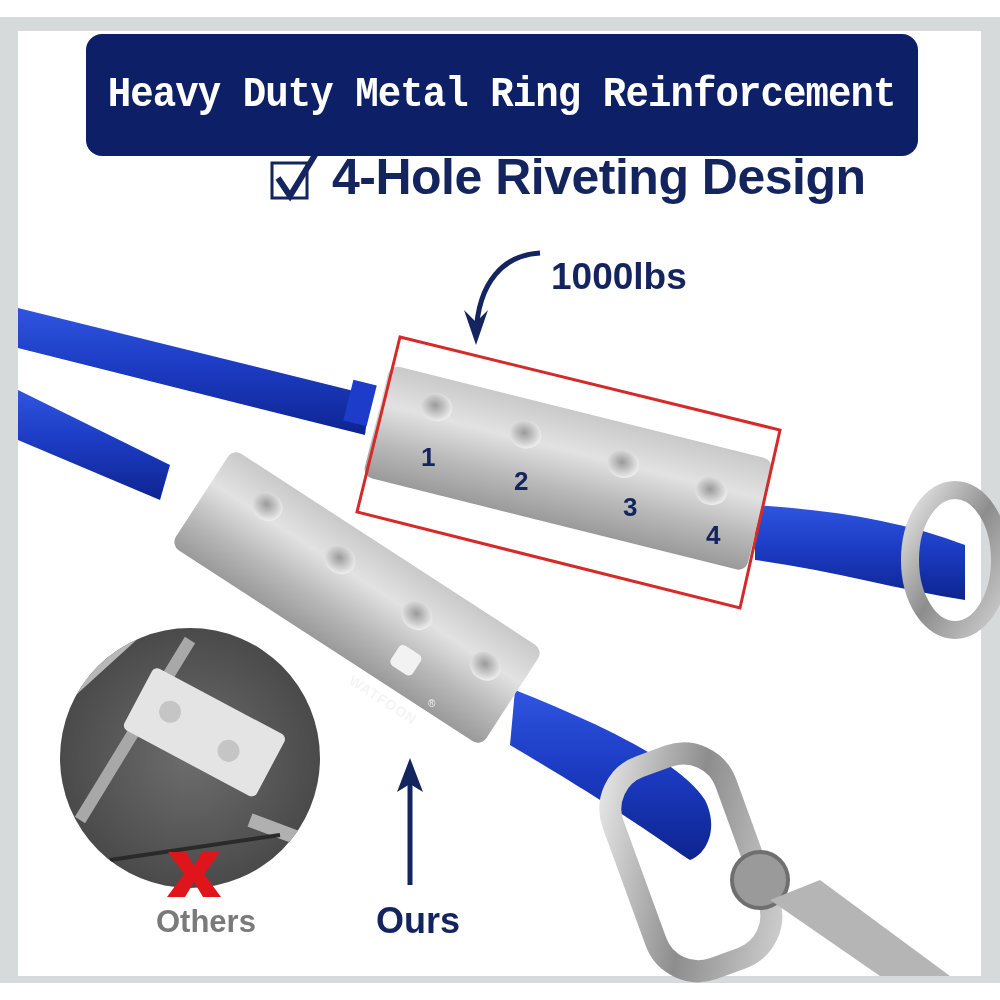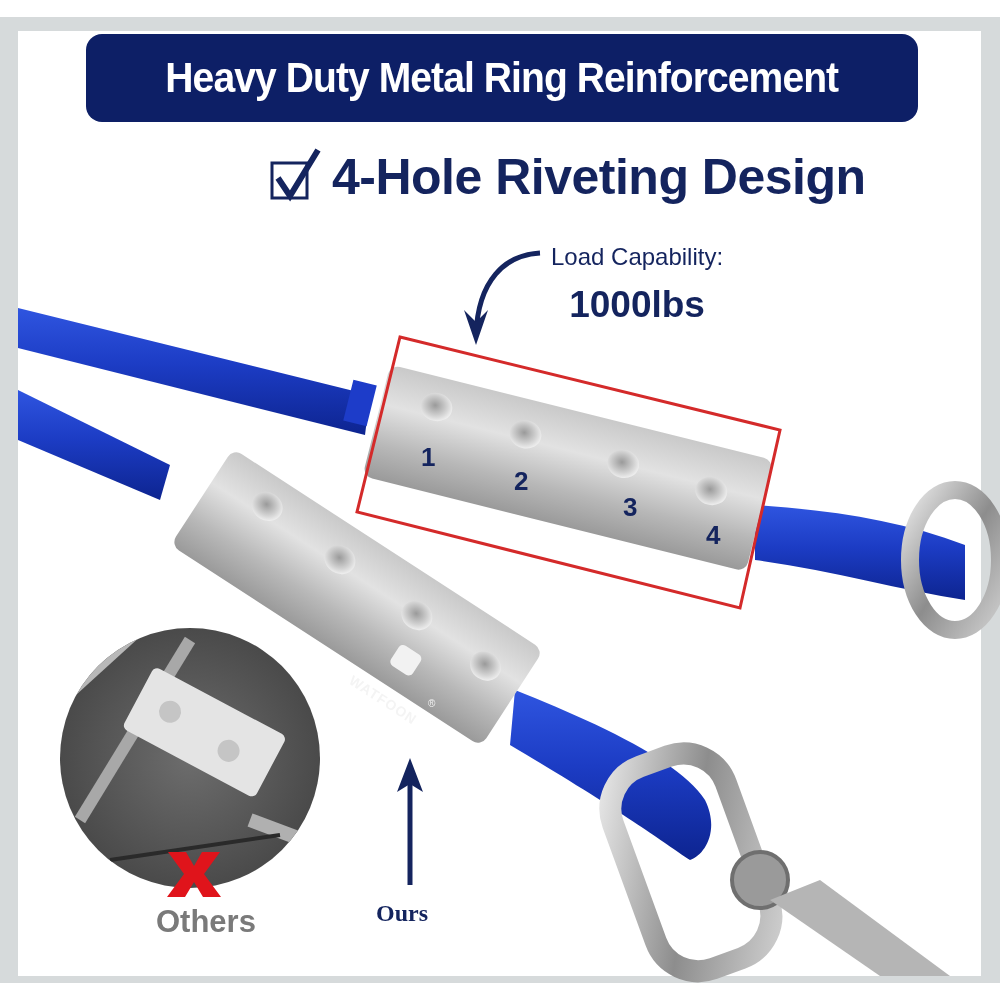--- a/index.html
+++ b/index.html
@@ -1,29 +1,29 @@
 <!DOCTYPE html>
 <html><head>
 <meta charset="utf-8">
 <style>
   html,body{margin:0;padding:0;background:#fff;}
   body{width:1000px;height:1000px;position:relative;overflow:hidden;font-family:"Liberation Sans",sans-serif;}
   .frame{position:absolute;left:0;top:17px;width:1000px;height:966px;background:#d6dadb;}
   .inner{position:absolute;left:18px;top:31px;width:963px;height:945px;background:#ffffff;overflow:hidden;}
-  .banner{position:absolute;left:86px;top:34px;width:832px;height:88px;background:#0d1f66;border-radius:16px;
-    display:flex;align-items:center;justify-content:center;}
+  .banner{position:absolute;left:86px;top:34px;width:832px;height:122px;background:#0d1f66;border-radius:16px;
+    display:flex;align-items:center;justify-content:center;font-family:Liberation Mono, monospace;}
   .banner span{color:#fff;font-weight:bold;font-size:42px;letter-spacing:-1px;transform:scaleX(0.93);white-space:nowrap;}
   .subtitle{position:absolute;left:266px;top:148px;display:flex;align-items:center;gap:14px;color:#14245e;text-align:center;}
   .subtitle .txt{font-weight:bold;font-size:50px;white-space:nowrap;letter-spacing:-0.5px;}
   .load{position:absolute;left:551px;top:243px;color:#14245e;}
   .load .l1{font-size:24px;font-weight:normal;}
   .load .l2{font-size:37px;font-weight:bold;line-height:44px;margin-top:12px;text-align:center;}
   .label{position:absolute;font-weight:bold;margin-left:16px;}
   .others{left:140px;top:904px;font-size:31px;color:#7a7a7a;font-weight:bold;}
-  .ours{left:360px;top:900px;font-size:24px;color:#14245e;font-family:Liberation Serif, serif;}
+  .ours{left:360px;top:900px;font-size:36px;color:#14245e;}
   .num{position:absolute;color:#14245e;font-weight:bold;font-size:26px;}
   svg{position:absolute;left:0;top:0;}
 </style>
 </head>
 <body>
 
 <div class="frame"></div>
 <div class="inner"></div>
 
 <svg width="1000" height="1000" viewBox="0 0 1000 1000">
@@ -141,21 +141,20 @@
 <div class="banner">
   <span>Heavy Duty Metal Ring Reinforcement</span>
 </div>
 
 <div class="subtitle">
   <span style="width:52px;display:inline-block"></span>
   <span class="txt">4-Hole Riveting Design</span>
 </div>
 
 <div class="load">
-  <div class="l1">Load Capability:</div>
   <div class="l2">1000lbs</div>
 </div>
 
 <span class="num" style="left:421px;top:442px">1</span>
 <span class="num" style="left:514px;top:466px">2</span>
 <span class="num" style="left:623px;top:492px">3</span>
 <span class="num" style="left:706px;top:520px">4</span>
 
 <span style="position:absolute;left:355px;top:672px;color:#f4f4f4;font-weight:bold;font-size:14px;transform:rotate(33deg);transform-origin:left top;letter-spacing:1px;">WATFOON</span>
 <span style="position:absolute;left:428px;top:698px;color:#f4f4f4;font-size:10px;">®</span>

